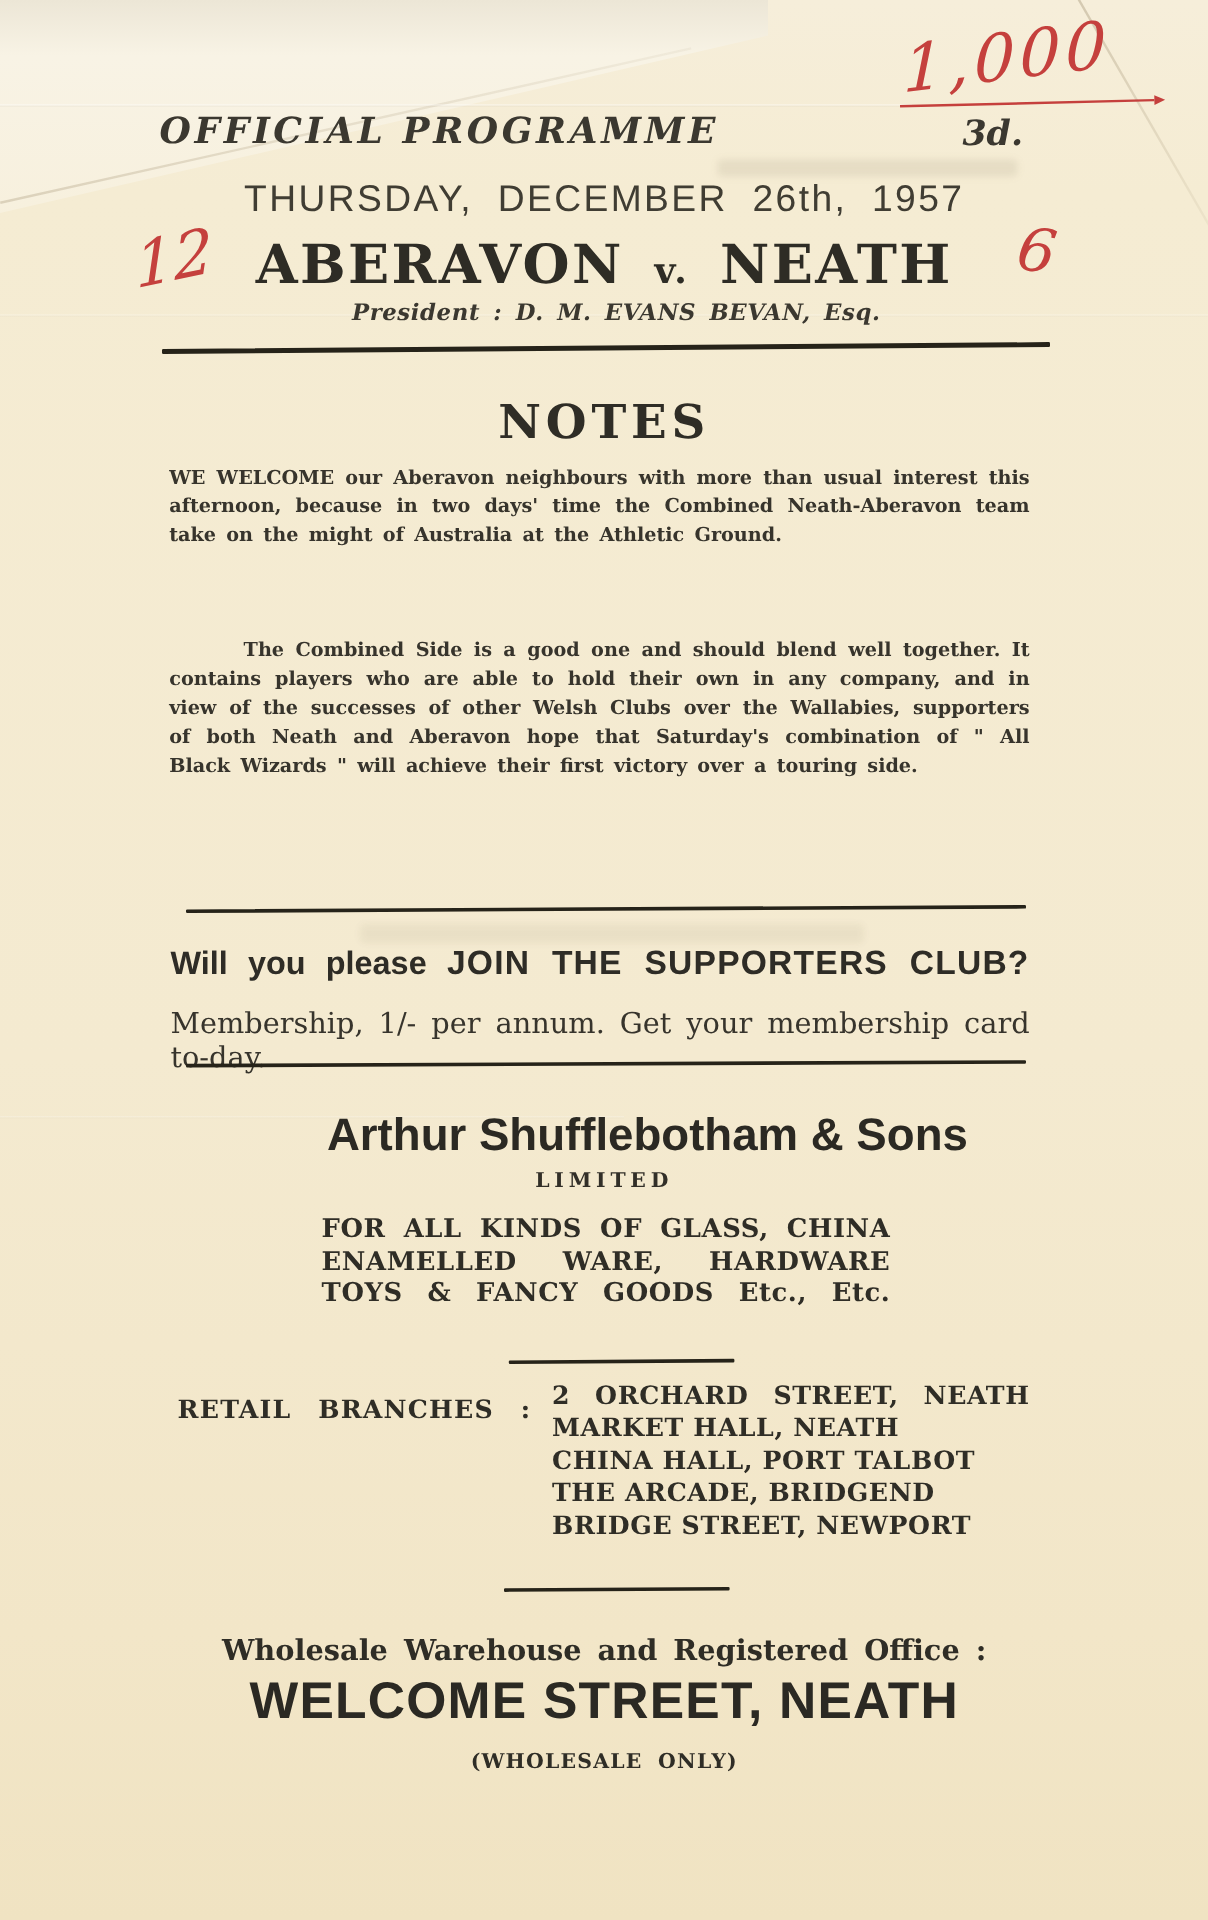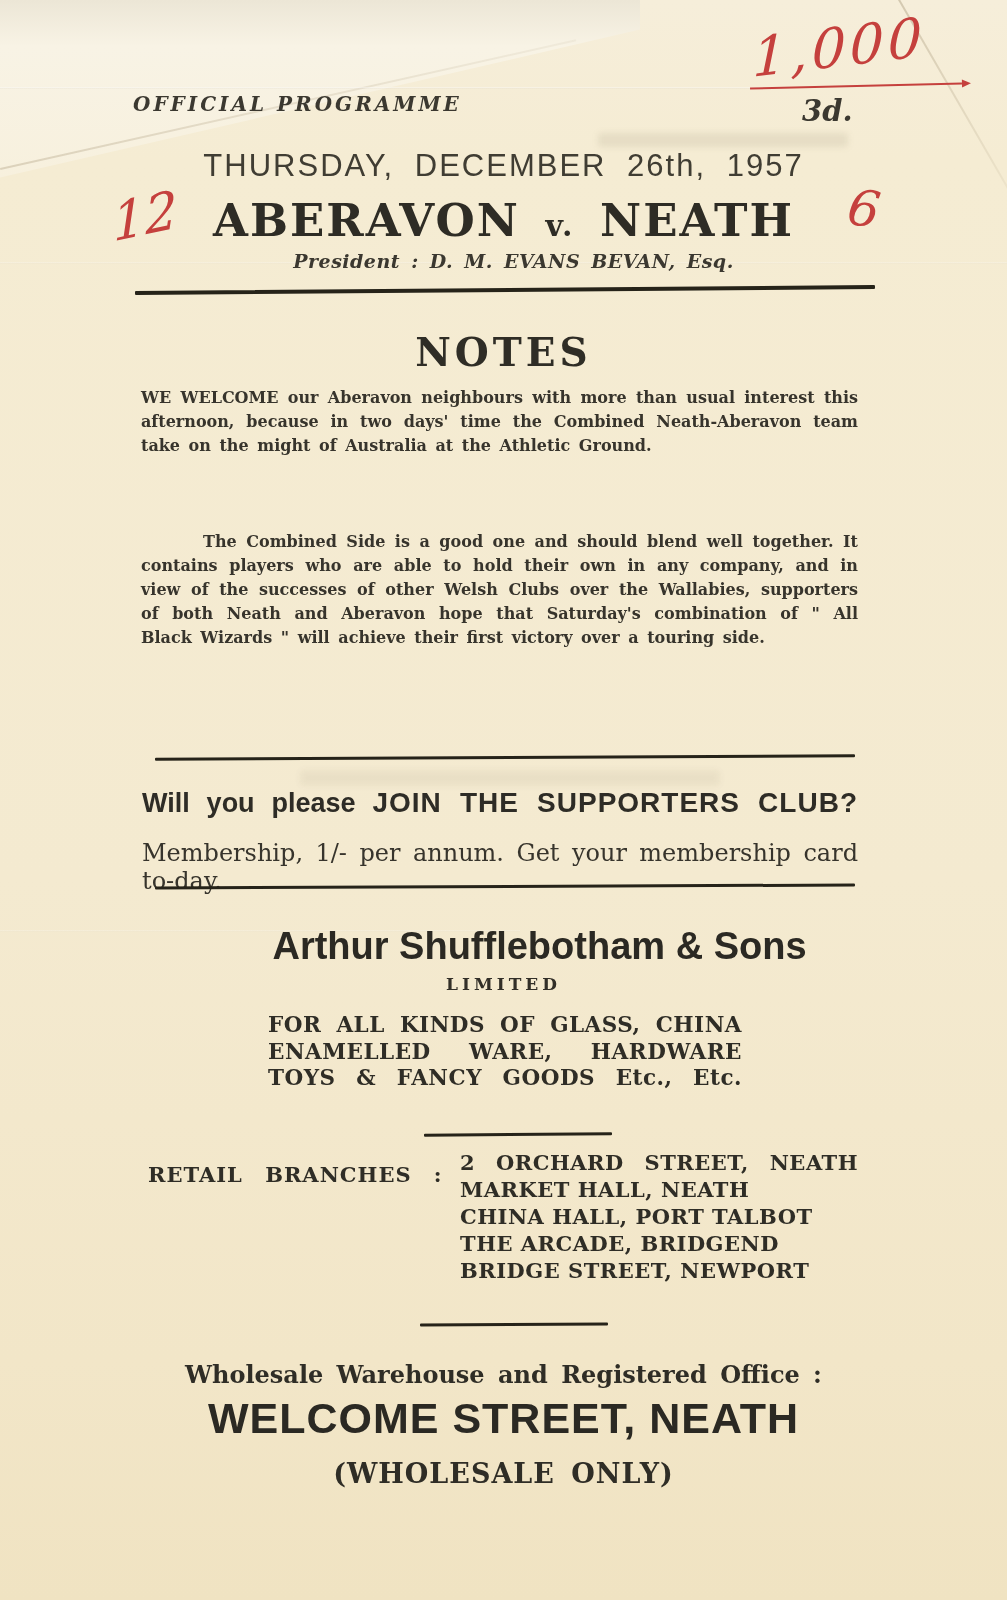--- a/index.html
+++ b/index.html
@@ -70,21 +70,21 @@
   <div class="abs crease-tr"></div>
   <div class="abs crease-h" style="left:0;top:87px;width:760px;"></div>
   <div class="abs crease-h" style="left:0;top:262px;width:1007px;opacity:.6;"></div>
   <div class="abs crease-h" style="left:0;top:930px;width:520px;opacity:.5;"></div>
   <div class="abs smudge" style="left:598px;top:133px;width:250px;height:14px;"></div>
   <div class="abs smudge" style="left:300px;top:770px;width:420px;height:16px;opacity:.7;"></div>
 
   <div class="abs hw" style="left:752px;top:16px;font-size:54px;letter-spacing:4px;transform:rotate(-7deg) skewX(-8deg);">1,000</div>
   <div class="abs hw-underline" style="left:750px;top:85px;width:212px;"></div>
 
-  <div class="abs it-serif" style="left:133px;top:92px;font-size:20px;letter-spacing:3px;">OFFICIAL PROGRAMME</div>
+  <div class="abs it-serif" style="left:133px;top:92px;font-size:30px;letter-spacing:3px;">OFFICIAL PROGRAMME</div>
   <div class="abs it-serif" style="left:802px;top:94px;font-size:29px;">3d.</div>
 
   <div class="abs center sans" style="top:148px;font-size:31px;letter-spacing:2px;word-spacing:10px;color:#403d33;">THURSDAY, DECEMBER 26th, 1957</div>
 
   <div class="abs hw" style="left:112px;top:186px;font-size:52px;transform:rotate(-12deg) skewX(-10deg);">12</div>
 
   <div class="abs center" style="top:194px;font-size:45px;font-weight:bold;letter-spacing:2px;color:#2e2c25;">
     <span>ABERAVON</span>
     <span style="font-size:30px;margin:0 8px;">v.</span>
     <span>NEATH</span>
@@ -130,15 +130,15 @@
     <div class="branch-line">MARKET HALL, NEATH</div>
     <div class="branch-line">CHINA HALL, PORT TALBOT</div>
     <div class="branch-line">THE ARCADE, BRIDGEND</div>
     <div class="branch-line">BRIDGE STREET, NEWPORT</div>
   </div>
 
   <div class="abs rule" style="left:420px;top:1323px;width:188px;height:3px;transform:rotate(-0.35deg);"></div>
 
   <div class="abs center" style="top:1360px;font-size:24px;font-weight:bold;word-spacing:5px;color:#2f2d26;">Wholesale Warehouse and Registered Office :</div>
   <div class="abs center sans" style="top:1394px;font-size:43px;font-weight:bold;letter-spacing:1px;color:#2b2923;">WELCOME STREET, NEATH</div>
-  <div class="abs center" style="top:1458px;font-size:27px;font-weight:bold;letter-spacing:1px;word-spacing:6px;color:#2f2d26;">(WHOLESALE ONLY)</div>
+  <div class="abs center" style="top:1458px;font-size:17px;font-weight:bold;letter-spacing:1px;word-spacing:6px;color:#2f2d26;">(WHOLESALE ONLY)</div>
 
 </div>
 
 </body></html>

